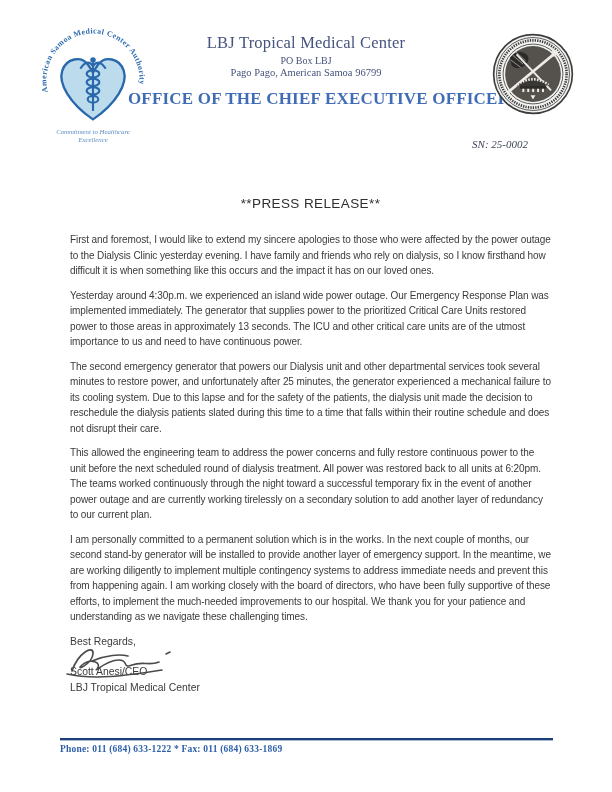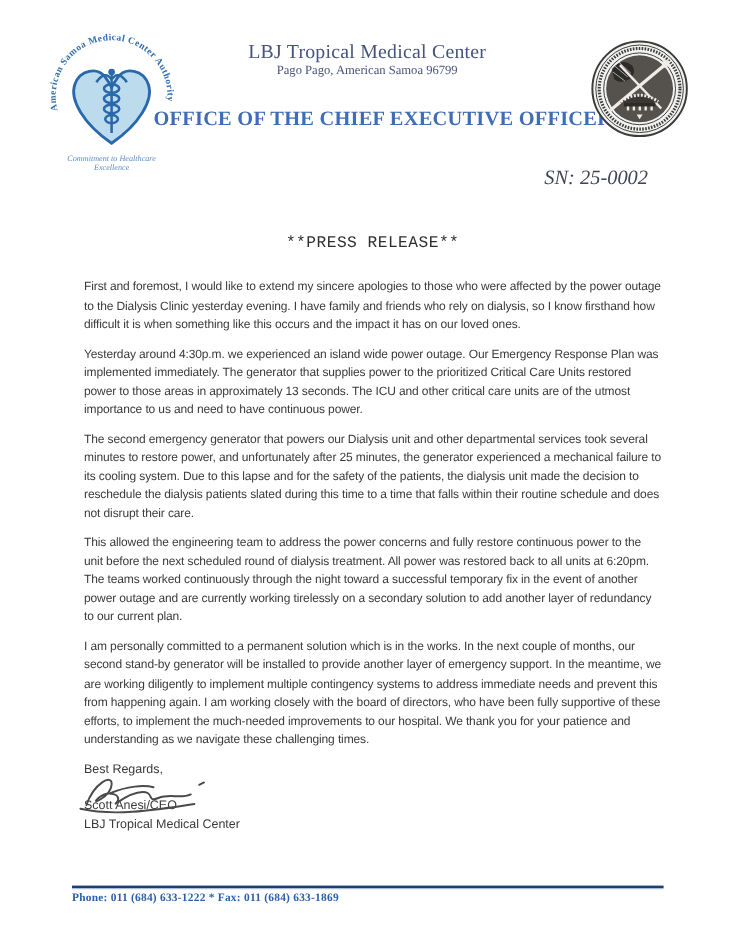--- a/index.html
+++ b/index.html
@@ -19,25 +19,25 @@
   .org-block{position:absolute;left:146px;top:33px;width:320px;text-align:center;
     font-family:"Liberation Serif",serif;color:#46537d;}
   .org-name{font-size:16.5px;letter-spacing:0.2px;}
   .org-po{font-size:10px;margin-top:2px;}
   .org-city{font-size:10.5px;margin-top:1px;}
   .office-title{position:absolute;left:88px;top:89px;width:432px;text-align:center;
     font-family:"Liberation Serif",serif;font-weight:bold;font-size:17px;
     color:#3f6cb5;letter-spacing:0.2px;padding-left:15px;}
   .seal-wrap{position:absolute;left:492px;top:33px;width:82px;height:82px;}
   
-  .sn{position:absolute;top:138px;right:72px;font-family:"Liberation Serif",serif;
-    font-style:italic;font-size:17px;color:#3d4455;}
+  .sn{position:absolute;top:138px;right:84px;font-family:"Liberation Serif",serif;
+    font-style:italic;font-size:11px;color:#3d4455;}
   
   .doc-body{position:absolute;left:70px;top:196px;width:481px;}
-  .doc-title{font-family:Liberation Mono, monospace;font-weight:normal;font-size:13.5px;
+  .doc-title{font-family:Liberation Sans, sans-serif;font-weight:normal;font-size:13.5px;
     letter-spacing:0.4px;text-align:center;color:#2f2f2f;margin:0 0 21px 0;}
   .doc-body p{margin:0 0 9px 0;font-size:10px;line-height:15.5px;
     letter-spacing:-0.1px;color:#3a3a3a;}
   
   .closing{position:relative;margin-top:1px;font-size:10.4px;line-height:15.5px;}
   .closing .signer-name{margin-top:15px;}
   .sig-svg{position:absolute;left:-8px;top:7px;pointer-events:none;}
   
   .footer{position:absolute;left:60px;top:738px;width:493px;text-align:left;}
   .footer-rule{height:0;border-top:2px solid #1e3e78;border-bottom:1px solid #a8bcd9;}
@@ -71,20 +71,21 @@
       </g>
     </svg>
     <div class="logo-tagline">
       <div>Commitment to Healthcare</div>
       <div>Excellence</div>
     </div>
   </div>
 
   <div class="org-block">
     <div class="org-name">LBJ Tropical Medical Center</div>
+    <div class="org-po">PO Box LBJ</div>
     <div class="org-city">Pago Pago, American Samoa 96799</div>
   </div>
 
   <div class="office-title">OFFICE OF THE CHIEF EXECUTIVE OFFICER</div>
 
   <div class="seal-wrap">
     <svg width="82" height="82" viewBox="0 0 100 100">
       <circle cx="50" cy="50" r="48" fill="#f2f2f0" stroke="#3c3c3c" stroke-width="2"></circle>
       <circle cx="50" cy="50" r="44.5" fill="none" stroke="#3c3c3c" stroke-width="1"></circle>
       <circle cx="50" cy="50" r="41" fill="none" stroke="#3c3c3c" stroke-width="3.2" stroke-dasharray="1.6,1.4"></circle>

